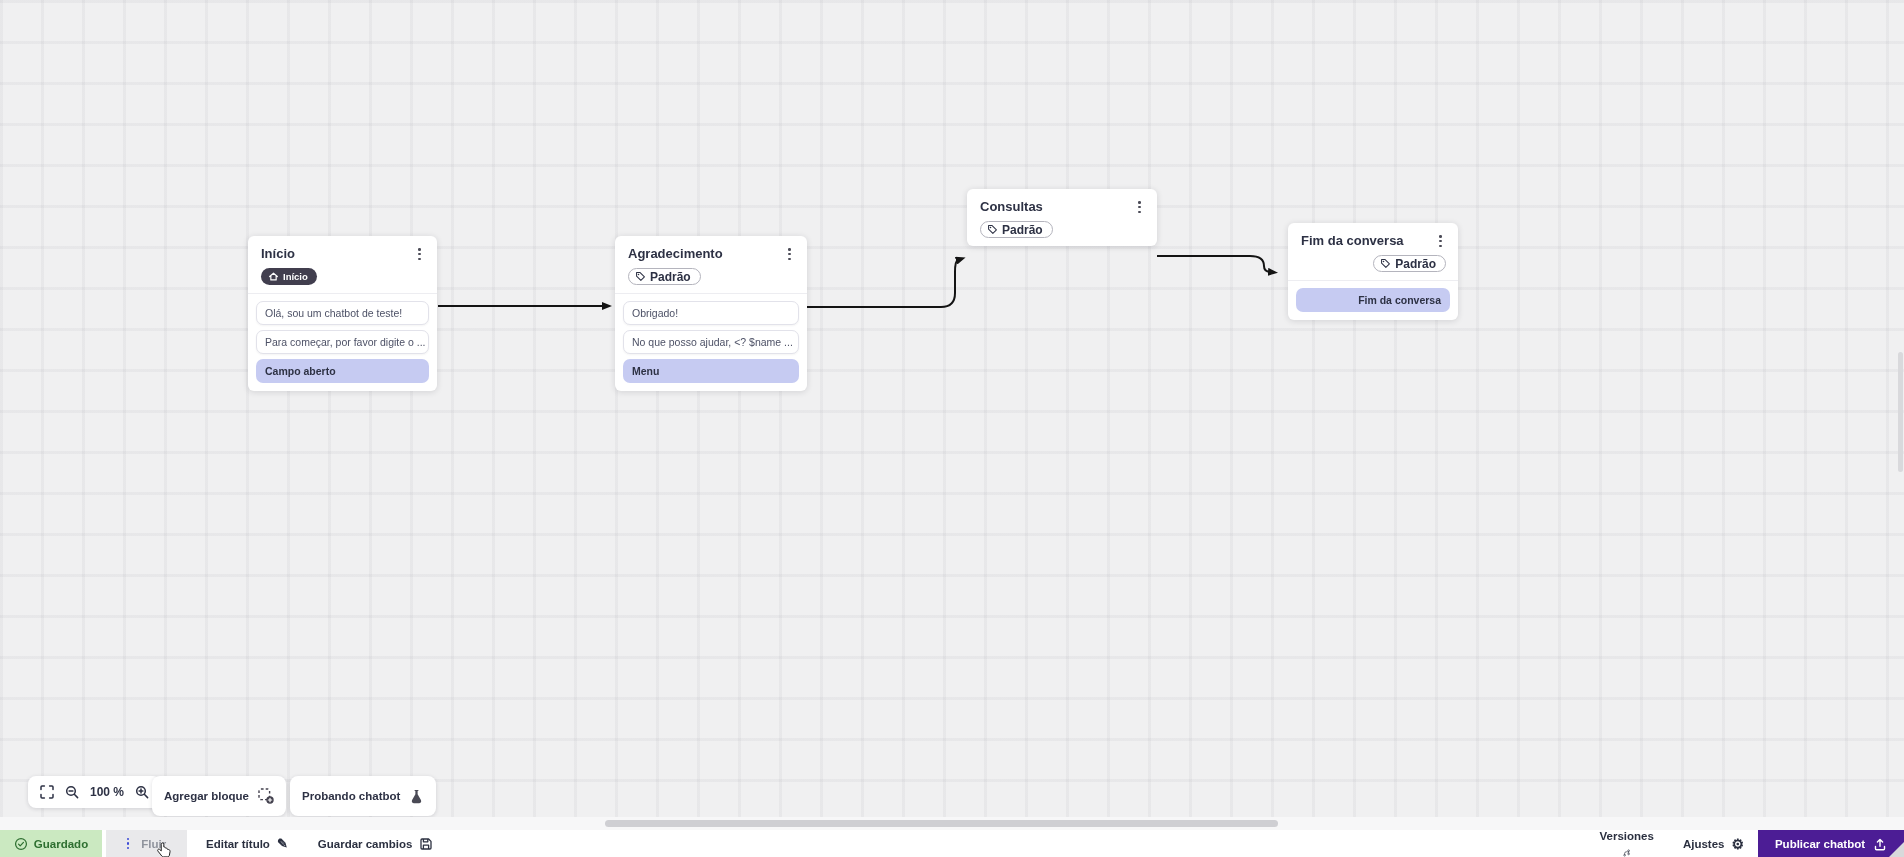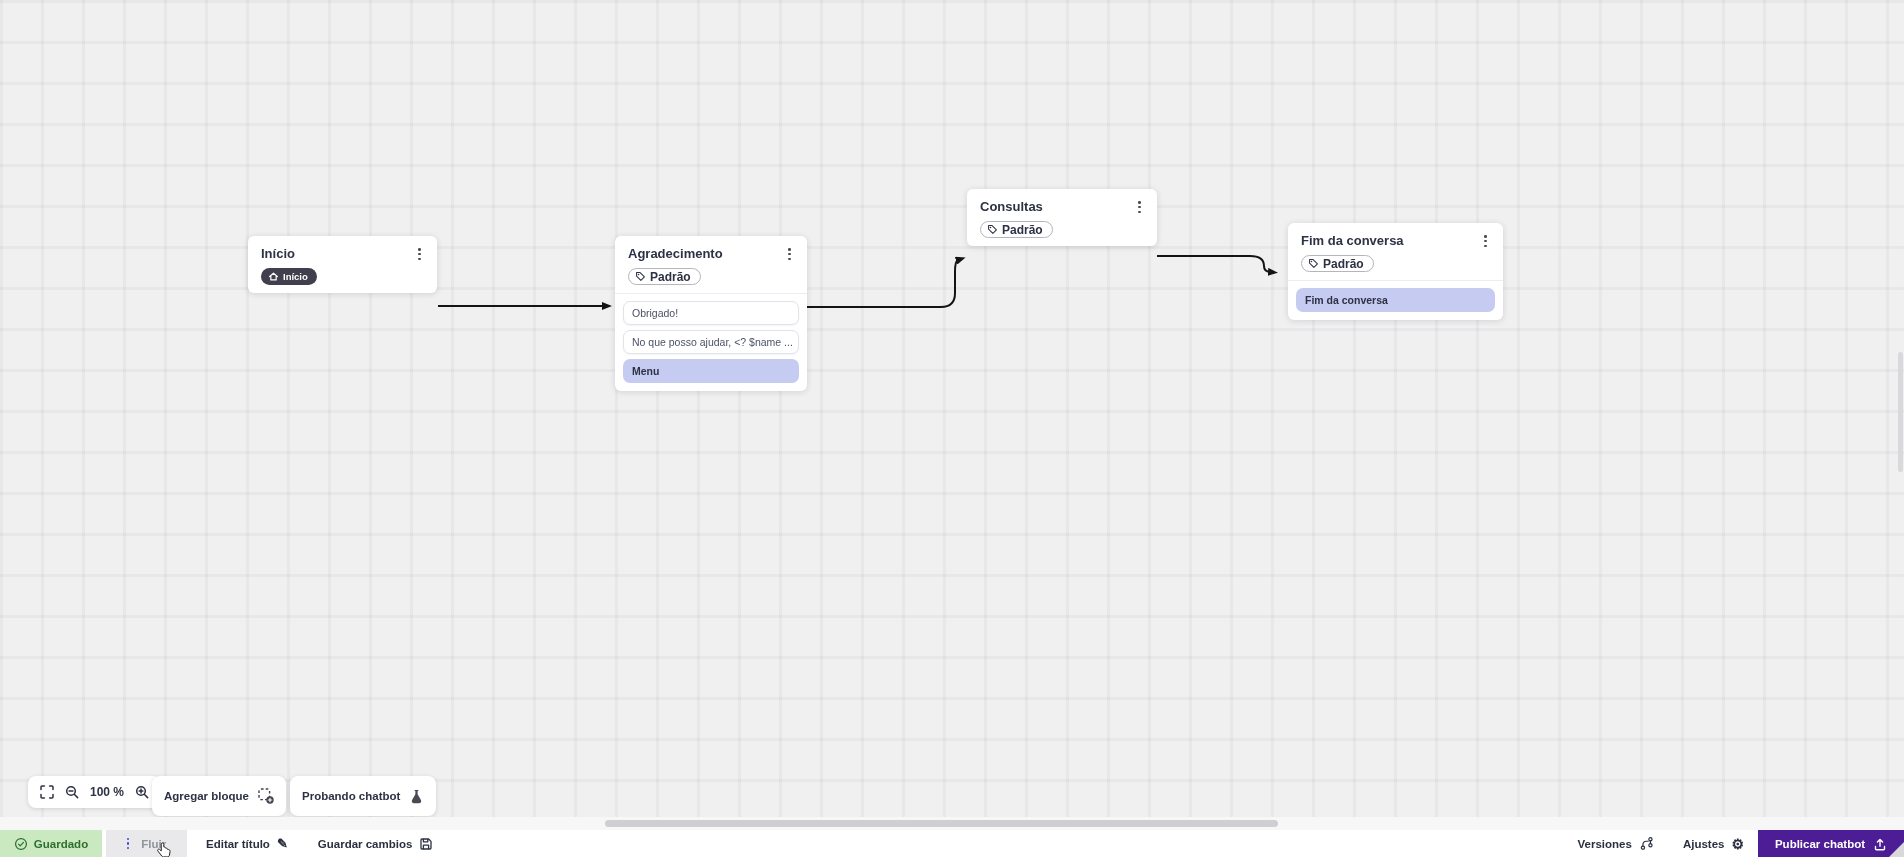--- a/index.html
+++ b/index.html
@@ -76,21 +76,21 @@
     width:81px; margin-left:4px; background:#e9e9eb;
     display:flex; align-items:center; justify-content:center; gap:12px; cursor:pointer;
   }
   .sb-fluir .label{color:#90949d; font-weight:700;}
   .blue-dots{display:flex; flex-direction:column; gap:2px;}
   .blue-dots i{width:2.6px;height:2.6px;border-radius:50%;background:#3a49d6;display:block;}
   .sb-item{display:flex; align-items:center; gap:7px; font-weight:600; cursor:pointer;}
   .sb-edit{margin-left:19px;}
   .sb-save{margin-left:30px;}
   .sb-spacer{flex:1;}
-  .sb-versions{margin-right:29px;}
+  .sb-versions{margin-right:29px;flex-direction:column;}
   .sb-settings{margin-right:14px;}
   .sb-publish{
     width:146px; background:#4c1d95; color:#fff; font-weight:700;
     display:flex; align-items:center; justify-content:center; gap:8px; cursor:pointer;
     position:relative;
   }
   .pencil-glyph{font-size:13px; line-height:13px; color:#2b3040;}
   .gear-glyph{font-size:14px; line-height:14px; color:#2b3040;}
   .corner-grip{
     position:absolute; right:0; bottom:0; width:0; height:0; z-index:7;
@@ -125,20 +125,25 @@
             <i></i>
           </span>
       </div>
       <span class="badge-dark">
         <svg width="11" height="11" viewBox="0 0 12 12">
           <path d="M1.8 6 L6 2.4 L10.2 6 M3.1 5.1 V9.7 H8.9 V5.1" fill="none" stroke="#fff" stroke-width="1.3" stroke-linecap="round" stroke-linejoin="round"></path>
         </svg>
         <span>Início</span>
       </span>
     </div>
+    <div class="node-body">
+      <div class="msg">Olá, sou um chatbot de teste!</div>
+      <div class="msg">Para começar, por favor digite o ...</div>
+      <div class="action">Campo aberto</div>
+    </div>
   </div>
 
   <div class="node" style="left:615px; top:236px; width:192px;">
     <div class="node-header">
       <div class="node-title-row">
         <span class="node-title">Agradecimento</span>
         <span class="kebab">
             <i></i>
             <i></i>
             <i></i>
@@ -172,21 +177,21 @@
       <span class="badge-outline">
         <svg width="11" height="11" viewBox="0 0 12 12">
           <path d="M1.7 1.7 h3.9 l4.7 4.7 -3.9 3.9 -4.7 -4.7 z" fill="none" stroke="#2d3144" stroke-width="1.1" stroke-linejoin="round"></path>
           <circle cx="3.8" cy="3.8" r=".9" fill="#2d3144"></circle>
         </svg>
         <span>Padrão</span>
       </span>
     </div>
   </div>
 
-  <div class="node" style="left:1288px; top:223px; width:215px;">
+  <div class="node" style="left:1288px; top:223px; width:170px;text-align:right;">
     <div class="node-header">
       <div class="node-title-row">
         <span class="node-title">Fim da conversa</span>
         <span class="kebab">
             <i></i>
             <i></i>
             <i></i>
           </span>
       </div>
       <span class="badge-outline">

